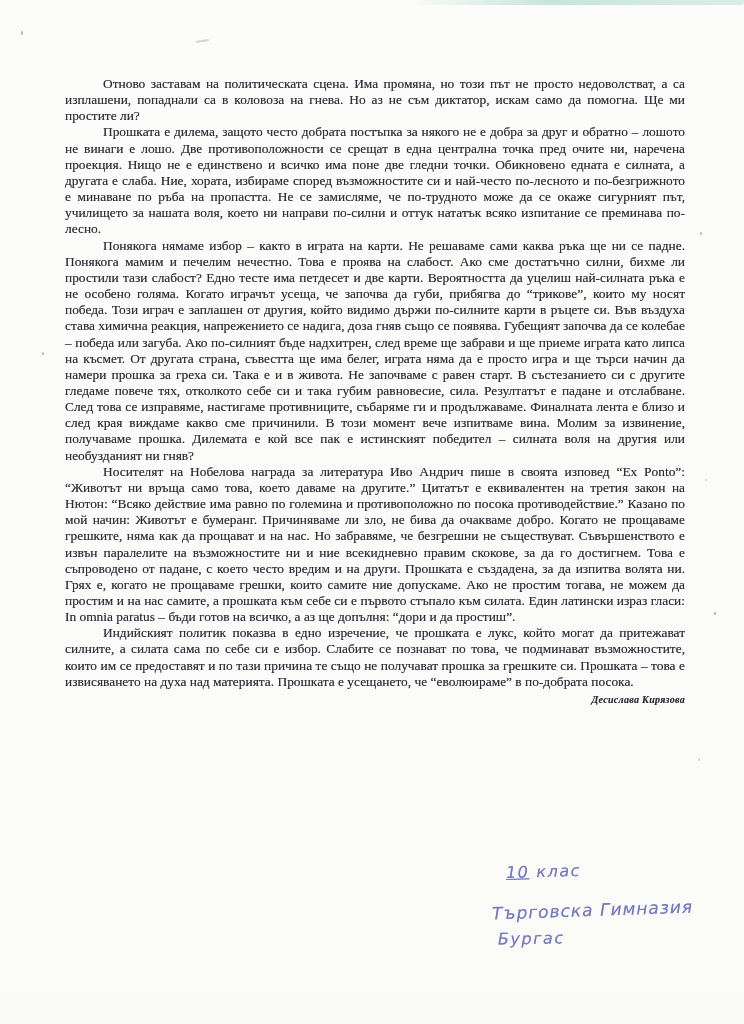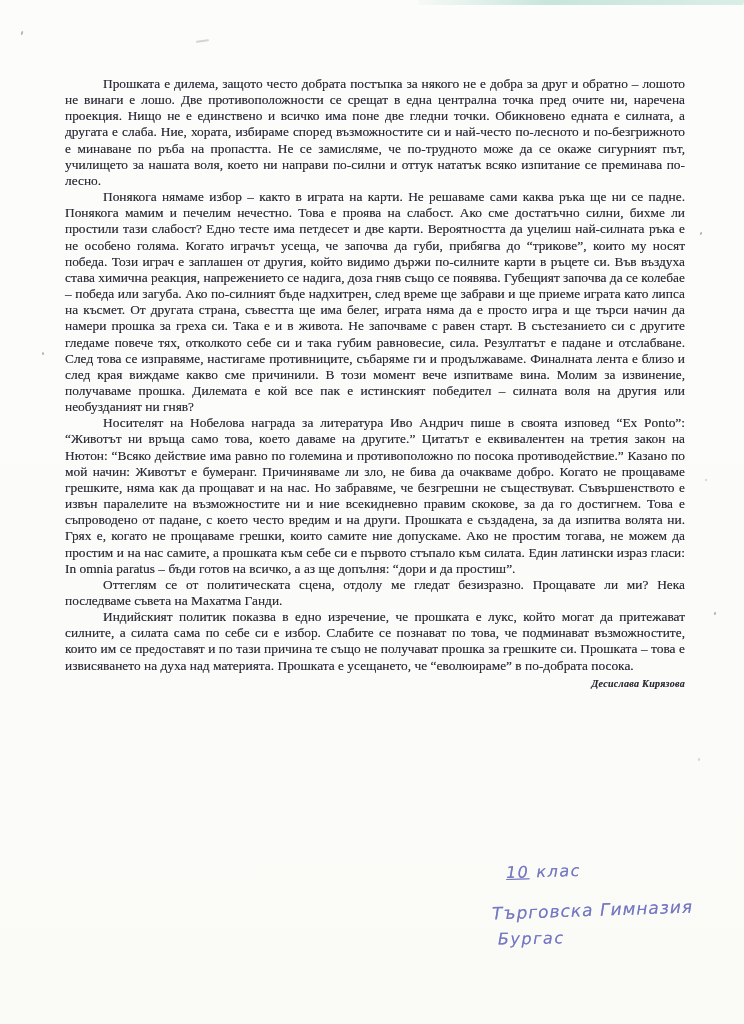--- a/index.html
+++ b/index.html
@@ -70,24 +70,24 @@
   .speck-g { left: 698px; top: 758px; width: 2px; height: 3px; background: rgba(120,120,128,0.30); }
 </style>
 </head>
 <body>
 
 <div class="page">
 
   <div class="scan-strip"></div>
 
   <div class="text-block">
+    <p class="para">Отново заставам на политическата сцена. Има промяна, но този път не просто недоволстват, а са изплашени, попаднали са в коловоза на гнева. Но аз не съм диктатор, искам само да помогна. Ще ми простите ли?</p>
     <p class="para">Прошката е дилема, защото често добрата постъпка за някого не е добра за друг и обратно – лошото не винаги е лошо. Две противоположности се срещат в една централна точка пред очите ни, наречена проекция. Нищо не е единствено и всичко има поне две гледни точки. Обикновено едната е силната, а другата е слаба. Ние, хората, избираме според възможностите си и най-често по-лесното и по-безгрижното е минаване по ръба на пропастта. Не се замисляме, че по-трудното може да се окаже сигурният път, училището за нашата воля, което ни направи по-силни и оттук нататък всяко изпитание се преминава по-лесно.</p>
     <p class="para">Понякога нямаме избор – както в играта на карти. Не решаваме сами каква ръка ще ни се падне. Понякога мамим и печелим нечестно. Това е проява на слабост. Ако сме достатъчно силни, бихме ли простили тази слабост? Едно тесте има петдесет и две карти. Вероятността да уцелиш най-силната ръка е не особено голяма. Когато играчът усеща, че започва да губи, прибягва до “трикове”, които му носят победа. Този играч е заплашен от другия, който видимо държи по-силните карти в ръцете си. Във въздуха става химична реакция, напрежението се надига, доза гняв също се появява. Губещият започва да се колебае – победа или загуба.  Ако по-силният бъде надхитрен, след време ще забрави и ще приеме играта като липса на късмет. От другата страна, съвестта ще има белег, играта няма да е просто игра и ще търси начин да намери прошка за греха си. Така е и в живота. Не започваме с равен старт. В състезанието си с другите гледаме повече тях, отколкото себе си и така губим равновесие, сила. Резултатът е падане и отслабване. След това се изправяме, настигаме противниците, събаряме ги и продължаваме. Финалната лента е близо и след края виждаме какво сме причинили. В този момент вече изпитваме вина. Молим за извинение, получаваме прошка. Дилемата е кой все пак е истинският победител – силната воля на другия или необузданият ни гняв?</p>
     <p class="para">Носителят на Нобелова награда за литература Иво Андрич пише в своята изповед “Ex Ponto”: “Животът ни връща само това, което даваме на другите.” Цитатът е еквивалентен на третия закон на Нютон: “Всяко действие има равно по големина и противоположно по посока противодействие.” Казано по мой начин: Животът е бумеранг. Причиняваме ли зло, не бива да очакваме добро. Когато не прощаваме грешките, няма как да прощават и на нас. Но забравяме, че безгрешни не съществуват. Съвършенството е извън паралелите на възможностите ни и ние всекидневно правим скокове, за да го достигнем. Това е съпроводено от падане, с което често вредим и на други. Прошката е създадена, за да изпитва волята ни. Грях е, когато не прощаваме грешки, които самите ние допускаме. Ако не простим тогава, не можем да простим и на нас самите, а прошката към себе си е първото стъпало към силата. Един латински израз гласи: In omnia paratus – бъди готов на всичко, а аз ще допълня: “дори и да простиш”.</p>
-    <p class="para">Оттеглям се от политическата сцена, отдолу ме гледат безизразно. Прощавате ли ми? Нека последваме съвета на Махатма Ганди.</p>
     <p class="para">Индийският политик показва в едно изречение, че прошката е лукс, който могат да притежават силните, а силата сама по себе си е избор. Слабите се познават по това, че подминават възможностите, които им се предоставят и по тази причина те също не получават прошка за грешките си. Прошката – това е извисяването на духа над материята. Прошката е усещането, че “еволюираме” в по-добрата посока.</p>
     <p class="para signature">Десислава Кирязова</p>
   </div>
 
   <div class="handwriting hw-class">
     <span class="hw-number">10</span><span>клас</span>
   </div>
   <div class="handwriting hw-school">Търговска Гимназия</div>
   <div class="handwriting hw-city">Бургас</div>
 

